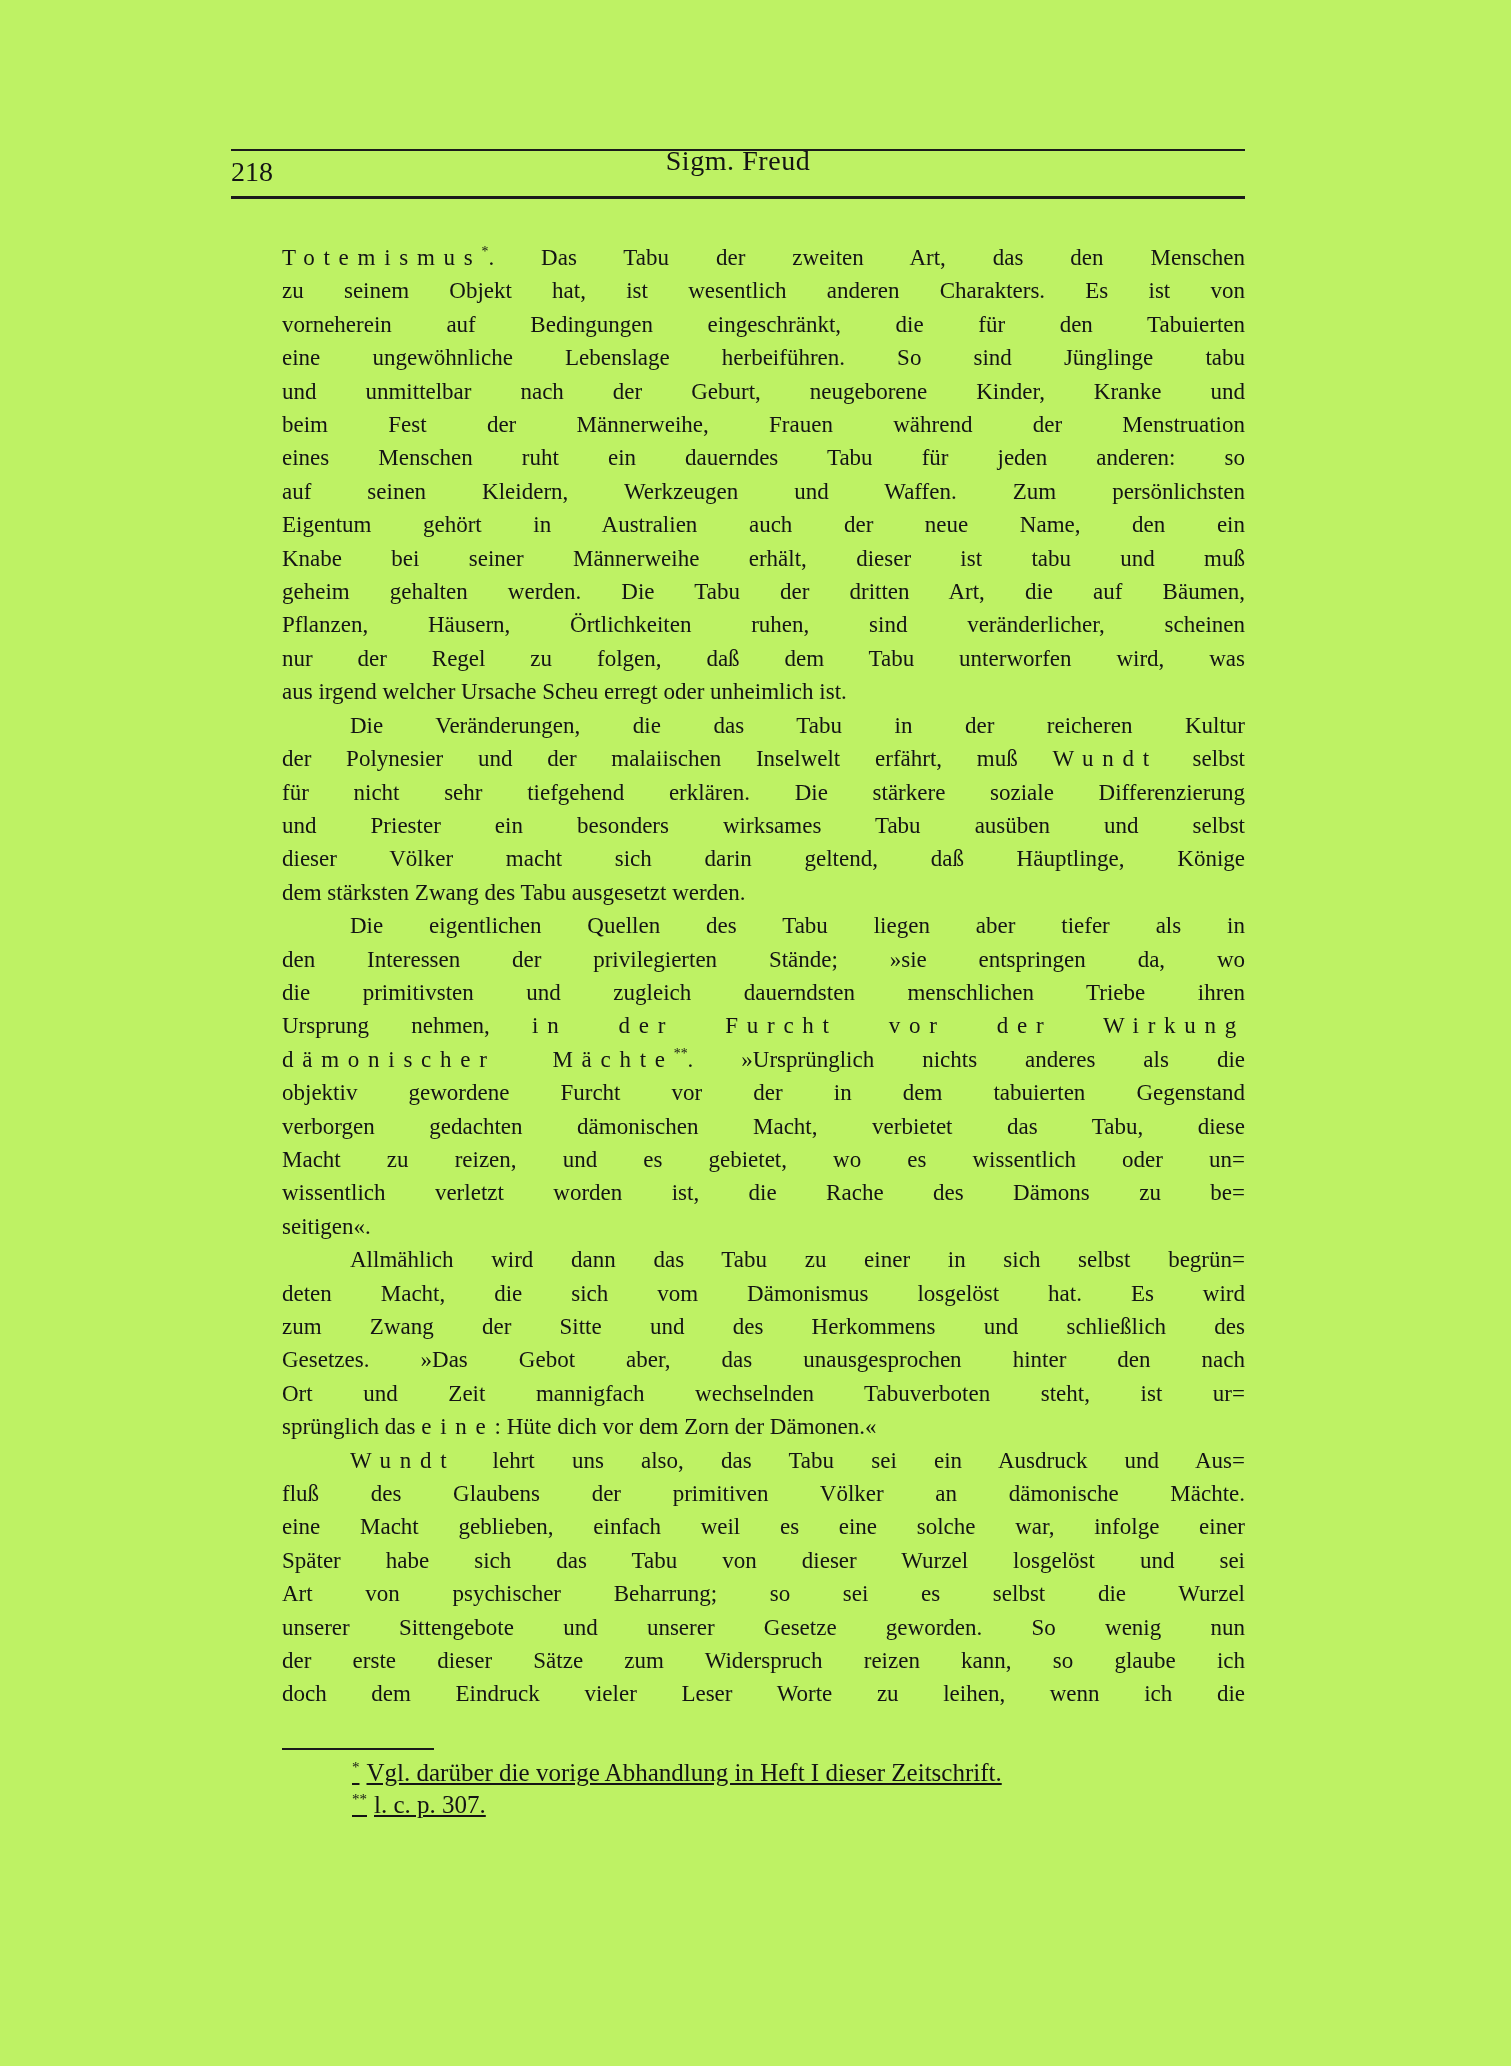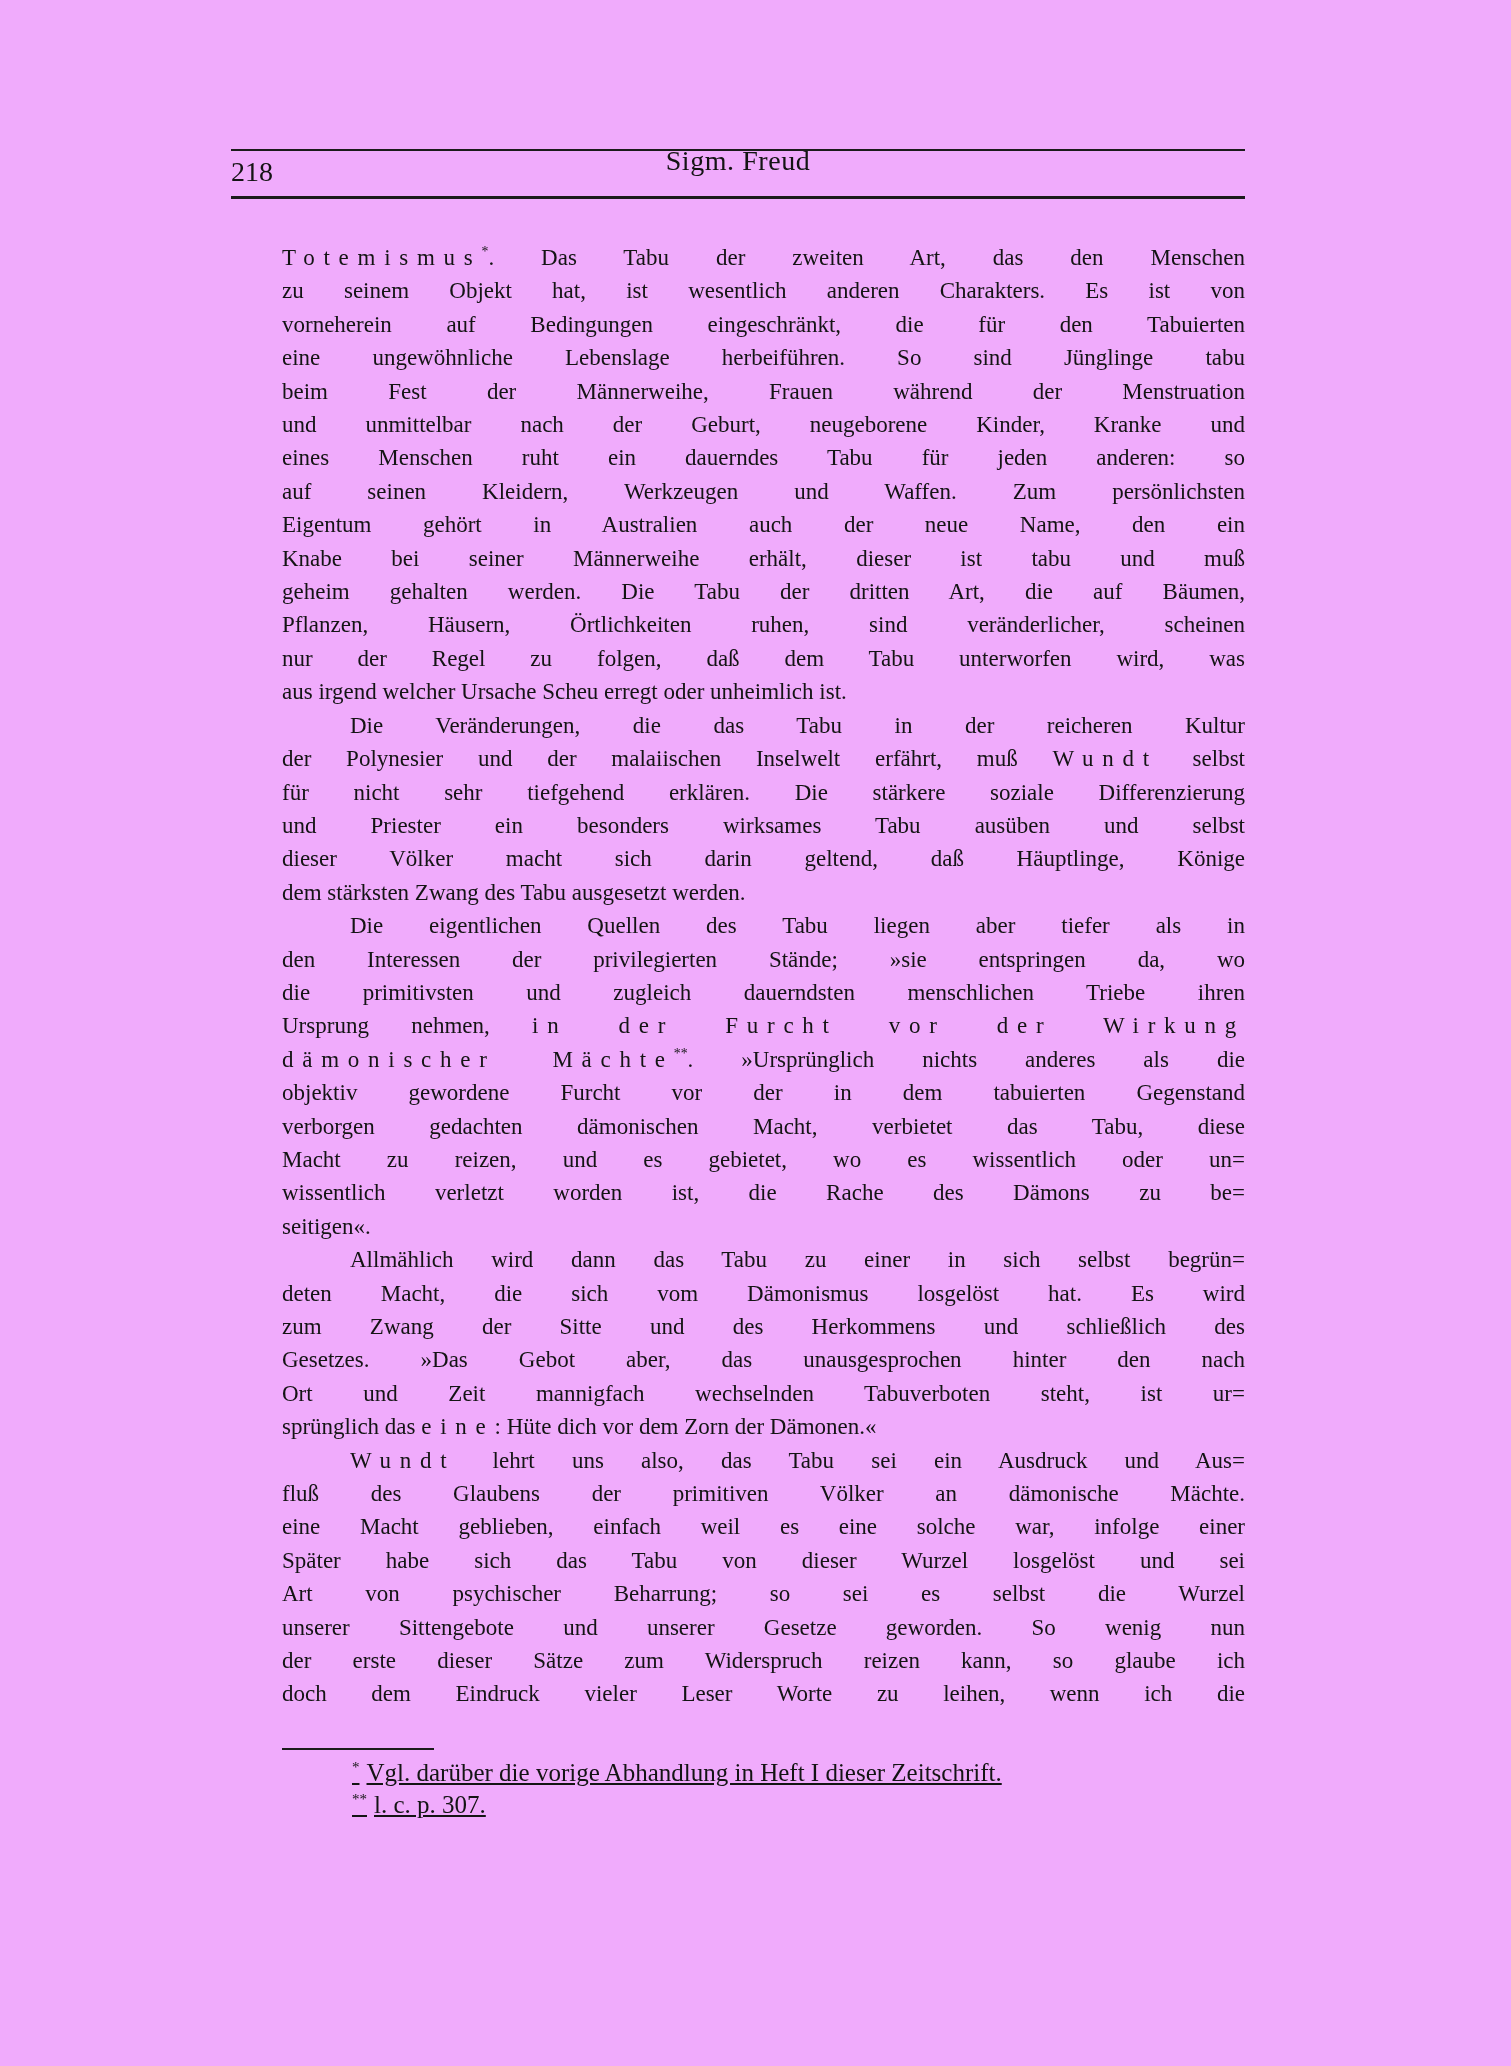--- a/index.html
+++ b/index.html
@@ -1,21 +1,21 @@
 <!DOCTYPE html>
 <html lang="de"><head>
 <meta charset="utf-8">
 <title>Sigm. Freud</title>
 <style>
   html,body{margin:0;padding:0;background:#e8e8e6;}
   .page{
     position:relative;
     width:1511px;height:2066px;
     margin:0 auto;
-    background:#f0abfc;
+    background:#bef264;
     color:#141414;
     font-family:"Liberation Serif","DejaVu Serif",serif;
     overflow:hidden;
   }
   
   .rule{position:absolute;background:#1b1b1b;}
   .rule-top{left:231px;top:149px;width:1014px;height:2px;}
   .rule-bottom{left:231px;top:196px;width:1014px;height:3px;}
   .page-number{position:absolute;left:231px;top:155px;font-size:28px;line-height:34px;}
   .running-title{position:absolute;left:231px;top:144px;width:1014px;text-align:center;font-size:28px;line-height:34px;letter-spacing:.02em;}
@@ -45,22 +45,22 @@
   <div class="page-number">218</div>
   <div class="running-title">Sigm. Freud</div>
   <div class="rule rule-bottom"></div>
 
   <div class="body-text">
       <div>
         <div class="line"><span class="sp">Totemismus</span><span class="sup">*</span><span>. Das Tabu der zweiten Art, das den Menschen</span></div>
         <div class="line"><span>zu seinem Objekt hat, ist wesentlich anderen Charakters. Es ist von</span></div>
         <div class="line"><span>vorneherein auf Bedingungen eingeschränkt, die für den Tabuierten</span></div>
         <div class="line"><span>eine ungewöhnliche Lebenslage herbeiführen. So sind Jünglinge tabu</span></div>
+        <div class="line"><span>und unmittelbar nach der Geburt, neugeborene Kinder, Kranke und</span></div>
         <div class="line"><span>beim Fest der Männerweihe, Frauen während der Menstruation</span></div>
-        <div class="line"><span>und unmittelbar nach der Geburt, neugeborene Kinder, Kranke und</span></div>
         <div class="line"><span>eines Menschen ruht ein dauerndes Tabu für jeden anderen: so</span></div>
         <div class="line"><span>auf seinen Kleidern, Werkzeugen und Waffen. Zum persönlichsten</span></div>
         <div class="line"><span>Eigentum gehört in Australien auch der neue Name, den ein</span></div>
         <div class="line"><span>Knabe bei seiner Männerweihe erhält, dieser ist tabu und muß</span></div>
         <div class="line"><span>geheim gehalten werden. Die Tabu der dritten Art, die auf Bäumen,</span></div>
         <div class="line"><span>Pflanzen, Häusern, Örtlichkeiten ruhen, sind veränderlicher, scheinen</span></div>
         <div class="line"><span>nur der Regel zu folgen, daß dem Tabu unterworfen wird, was</span></div>
         <div class="line end"><span>aus irgend welcher Ursache Scheu erregt oder unheimlich ist.</span></div>
       </div>
       <div>

